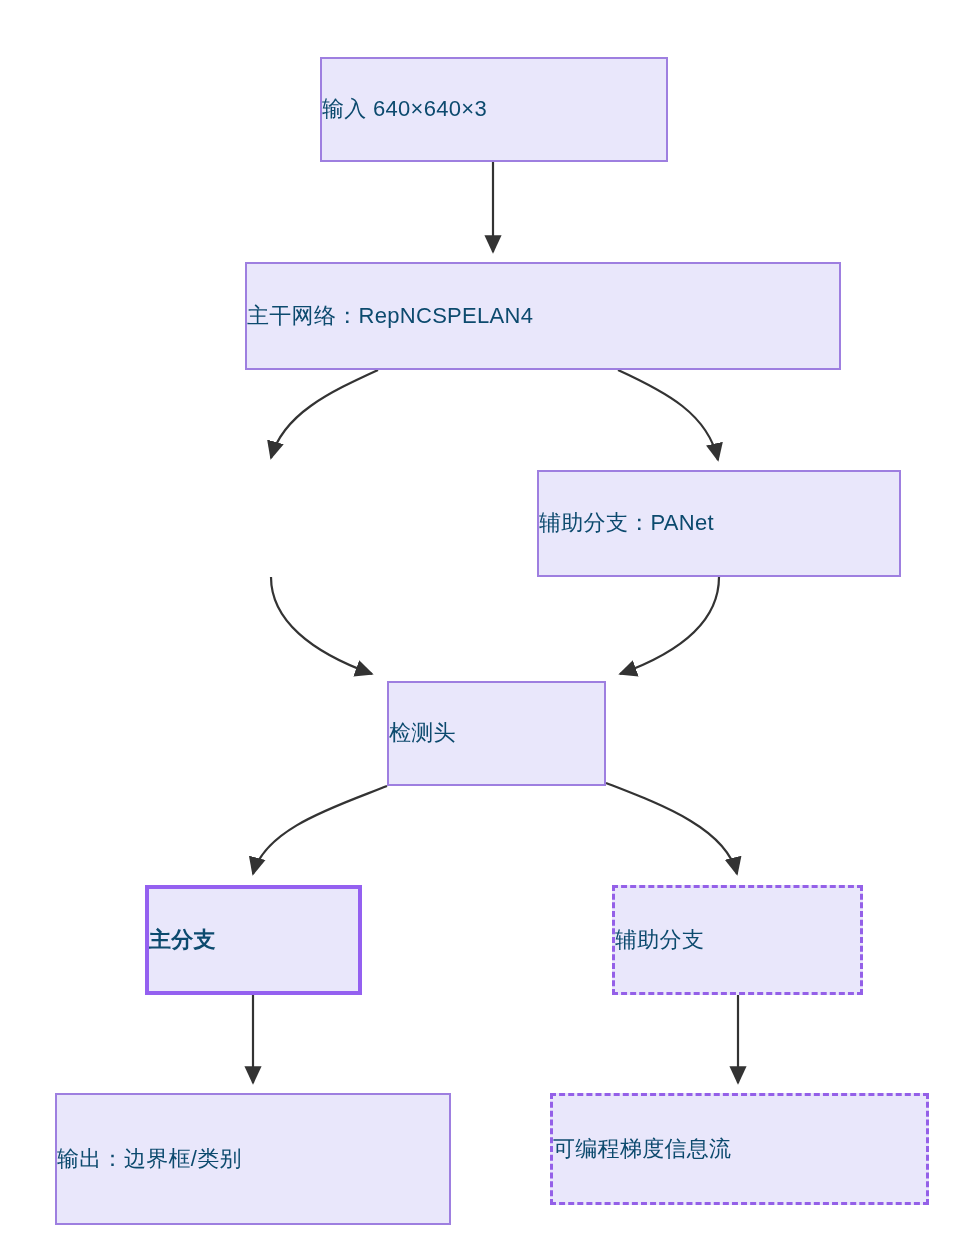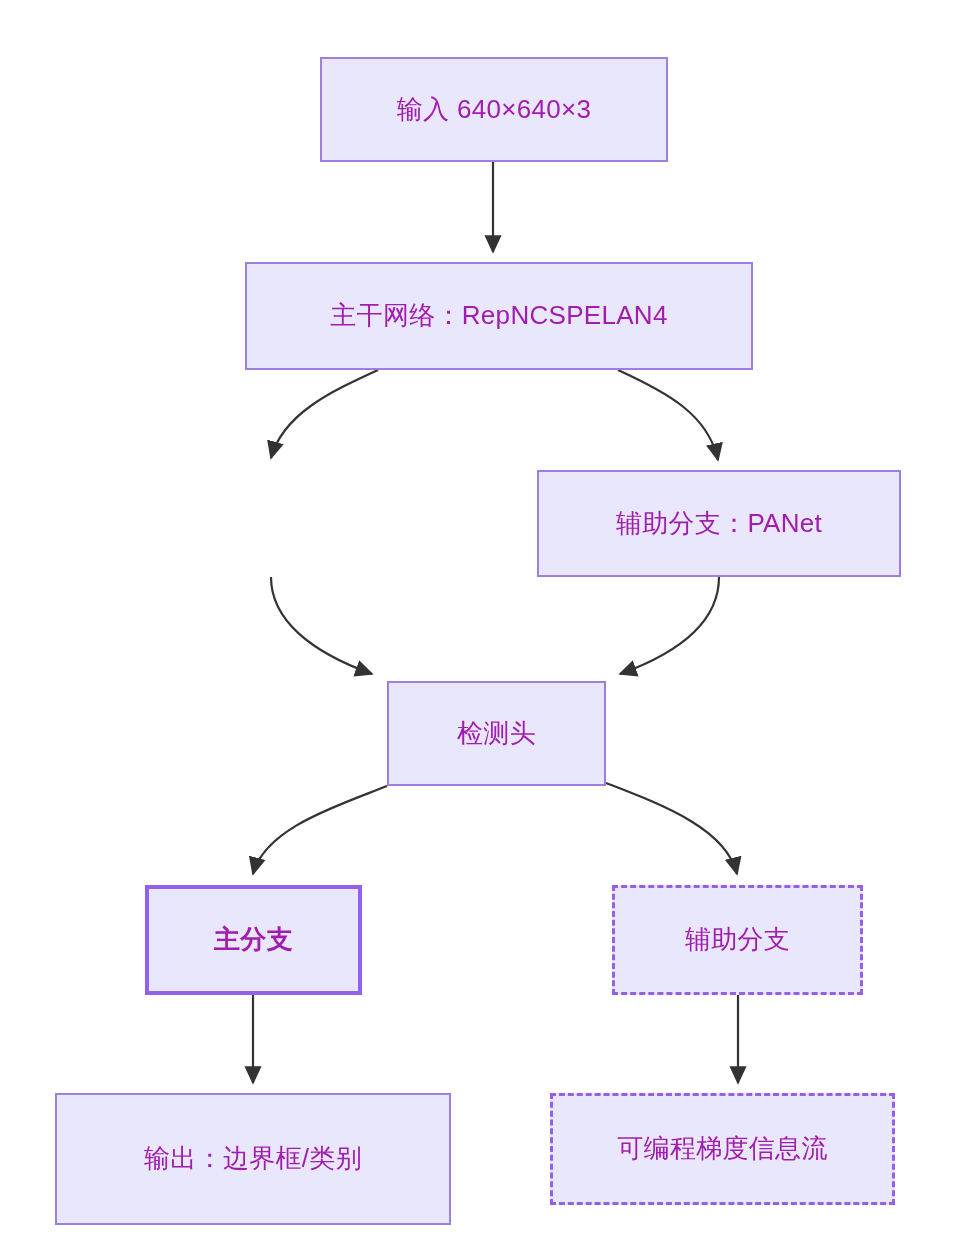--- a/index.html
+++ b/index.html
@@ -23,26 +23,26 @@
     top: 0;
     width: 980px;
     height: 1260px;
     pointer-events: none;
   }
   .node {
     position: absolute;
     box-sizing: border-box;
     display: flex;
     align-items: center;
-    justify-content: center;
+    justify-content: flex-start;
     text-align: center;
     background: #e9e7fb;
     border: 2px solid #9e7fe0;
-    color: #a21caf;
-    font-size: 26px;
+    color: #0c4a6e;
+    font-size: 22px;
     line-height: 1.3;
     letter-spacing: 0.3px;
     white-space: nowrap;
   }
   .node.emphasis {
     border-width: 4px;
     border-color: #9460f0;
     font-weight: bold;
   }
   .node.dashed {
@@ -82,21 +82,21 @@
 
     <path d="M253,995 L253,1083" fill="none" stroke="#333333" stroke-width="2.2" marker-end="url(#arrowhead)"></path>
 
     <path d="M738,995 L738,1083" fill="none" stroke="#333333" stroke-width="2.2" marker-end="url(#arrowhead)"></path>
   </svg>
 
   <div class="node" style="left: 320px; top: 57px; width: 348px; height: 105px;">
     <span class="node-label">输入 640×640×3</span>
   </div>
 
-  <div class="node" style="left: 245px; top: 262px; width: 508px; height: 108px;">
+  <div class="node" style="left: 245px; top: 262px; width: 596px; height: 108px;">
     <span class="node-label">主干网络：RepNCSPELAN4</span>
   </div>
 
 
   <div class="node" style="left: 537px; top: 470px; width: 364px; height: 107px;">
     <span class="node-label">辅助分支：PANet</span>
   </div>
 
   <div class="node" style="left: 387px; top: 681px; width: 219px; height: 105px;">
     <span class="node-label">检测头</span>
@@ -107,17 +107,17 @@
   </div>
 
   <div class="node dashed" style="left: 612px; top: 885px; width: 251px; height: 110px;">
     <span class="node-label">辅助分支</span>
   </div>
 
   <div class="node" style="left: 55px; top: 1093px; width: 396px; height: 132px;">
     <span class="node-label">输出：边界框/类别</span>
   </div>
 
-  <div class="node dashed" style="left: 550px; top: 1093px; width: 345px; height: 112px;">
+  <div class="node dashed" style="left: 550px; top: 1093px; width: 379px; height: 112px;">
     <span class="node-label">可编程梯度信息流</span>
   </div>
 
 </div>
 
 </body></html>

